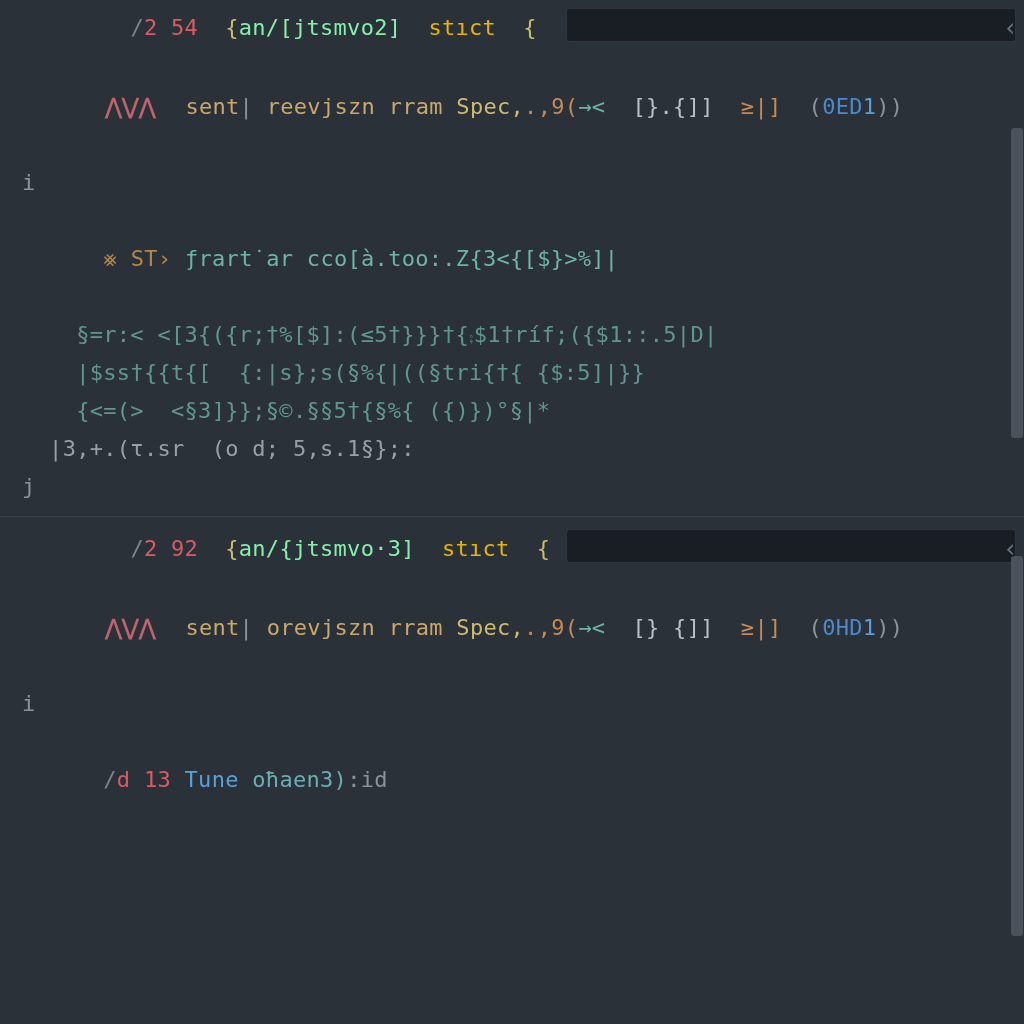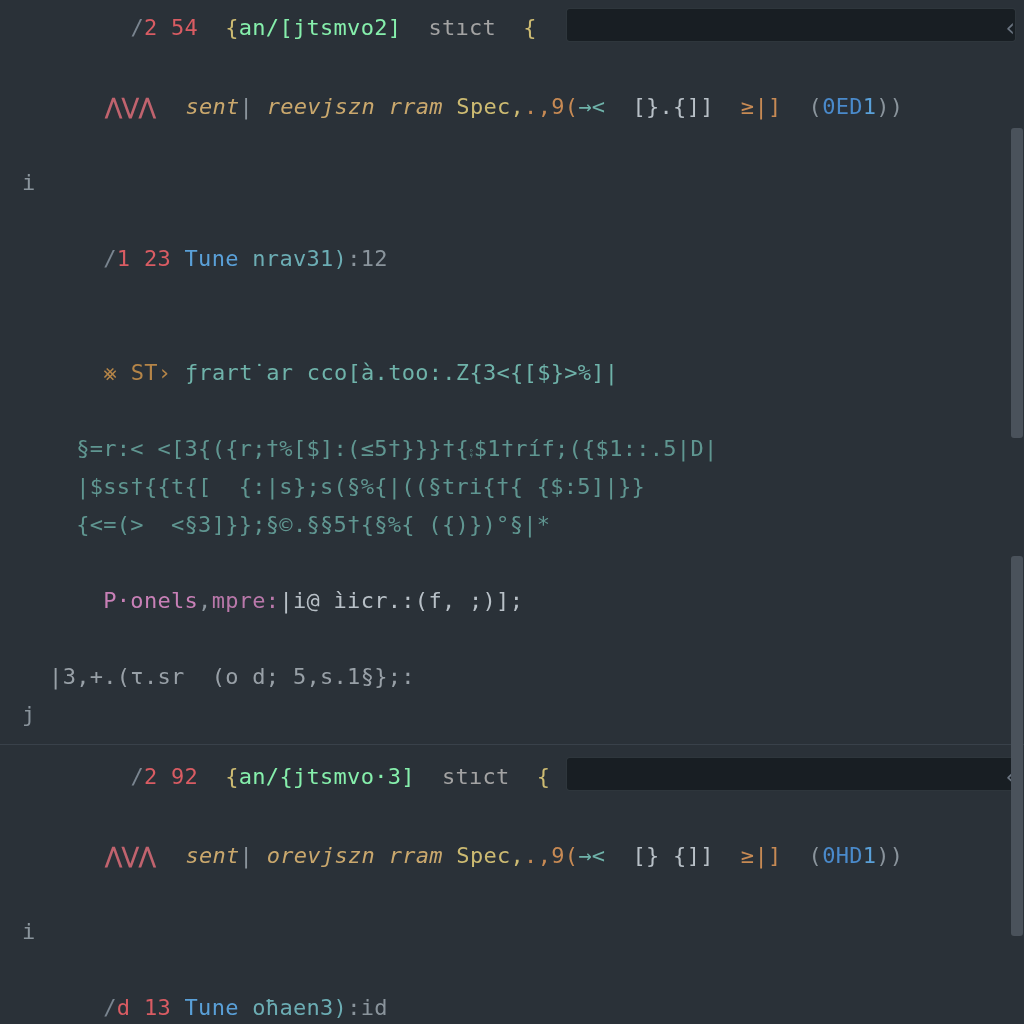--- a/index.html
+++ b/index.html
@@ -65,23 +65,23 @@
 .scroll-thumb {
   position: absolute;
   right: 1px;
   width: 12px;
   border-radius: 3px;
   background: #4a525b;
 }
 .c-slash { color: #7a8590; }
 .c-red   { color: #d95c63; }
 .c-grn   { color: #86efac; }
-.c-grn2  { color: #a3a3a3; }
+.c-grn2  { color: #eab308; }
 .c-org   { color: #c78a54; }
-.c-tan   { color: #caa86d; font-style: italic; }
+.c-tan   { color: #caa86d; }
 .c-yel   { color: #cdbb72; }
 .c-pnk   { color: #c880b7; }
 .c-pnk2  { color: #b978aa; }
 .c-teal  { color: #6fb3aa; }
 .c-blu   { color: #5aa0d8; }
 .c-blu2  { color: #4a8acb; }
 .c-cyan  { color: #6cadb4; }
 .c-gry   { color: #8a949c; }
 .c-wht   { color: #b8c0c7; }
 .icon-decor {
@@ -108,34 +108,28 @@
       </span>
       <div class="search-slot"></div>
       <span class="chev">‹</span>
     </div>
 
     <div class="line">
       <span class="icon-decor">⋀⋁⋀</span>  <span class="c-tan">sent</span><span class="c-gry">|</span> <span class="c-tan">reevjszn</span> <span class="c-tan">rram</span> <span class="c-yel">Spec,</span><span class="c-org">.,9(</span><span class="c-teal">→&lt;</span>  <span class="c-wht">[}.{]]</span>  <span class="c-org">≥|]</span>  <span class="c-gry">(</span><span class="c-blu2">0ED</span><span class="c-blu">1</span><span class="c-gry">))</span>
     </div>
     <div class="line c-gry">i</div>
 
-    <div class="line">
-      <span class="c-slash">/</span><span class="c-red">1</span> <span class="c-red">23</span> <span class="c-blu">Tune</span> <span class="c-cyan">nrav31)</span><span class="c-gry">:12</span>
-    </div>
 
     <div class="line">
       <span class="icon-decor2">⨳ ST›</span> <span class="c-teal">ƒrart˙ar cco[à.too:.Z{3&lt;{[$}&gt;%]|</span>
     </div>
     <div class="line darker c-teal"><span>    </span><span>§=r:&lt; &lt;[3{({r;†%[$]:(≤5†}}}†{⨾$1†ríf;({$1::.5|D|</span></div>
     <div class="line darker c-teal"><span>    </span><span>|$ss†{{t{[  {:|s};s(§%{|((§tri{†{ {$:5]|}}</span></div>
     <div class="line darker c-teal"><span>    </span><span>{&lt;=(&gt;  &lt;§3]}};§©.§§5†{§%{ ({)})°§|*</span></div>
 
-    <div class="line">
-      <span class="c-pnk">P·onels</span><span class="c-gry">,</span><span class="c-pnk2">mpre:</span><span class="c-wht">|i@ ìicr.:(f, ;)];</span>
-    </div>
     <div class="line c-wht darker"><span>  </span><span>|3,+.(τ.sr  (o d; 5,s.1§};:</span></div>
     <div class="line c-gry">j</div>
   </div>
 
   <div class="divider"></div>
 
   <div class="block">
     <div class="header-row">
       <span class="line">
         <span class="c-slash">/</span><span class="c-red">2</span> <span class="c-red">92</span>  <span class="c-yel">{</span><span class="c-grn">an/</span><span class="c-grn">{jtsmvo·3]</span>  <span class="c-grn2">stıct</span>  <span class="c-yel">{</span>

